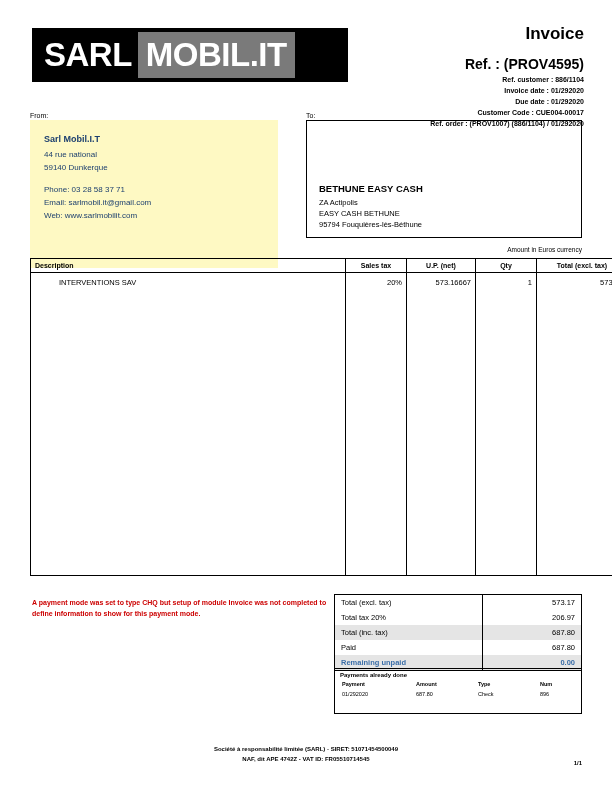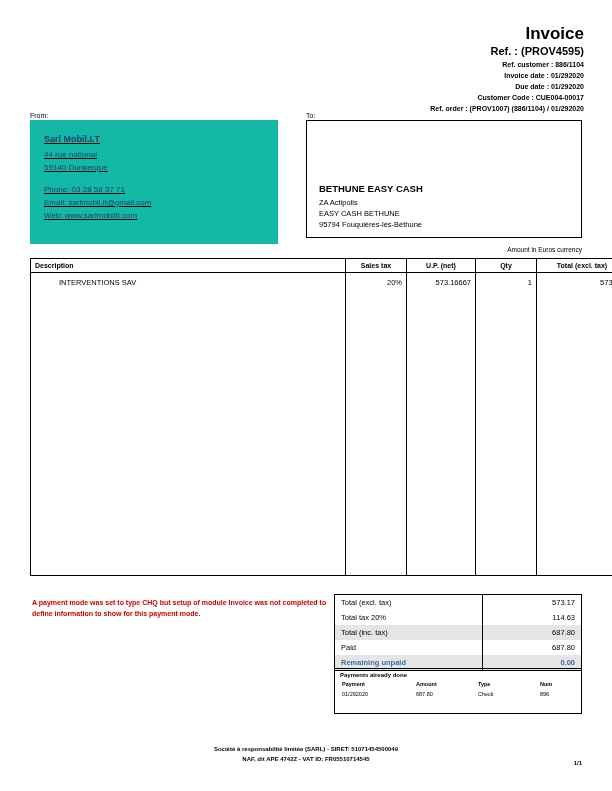--- a/index.html
+++ b/index.html
@@ -63,23 +63,23 @@
     text-align: right;
     width: 300px;
   }
   .inv-title {
     font-size: 17px;
     font-weight: bold;
     color: #000;
     letter-spacing: 0px;
   }
   .inv-ref {
-    font-size: 11px;
-    font-weight: bold;
-    margin-top: 1px;
+    font-size: 14px;
+    font-weight: bold;
+    margin-top: 12px;
   }
   .inv-line {
     font-size: 7px;
     font-weight: bold;
     margin-top: 4px;
     color: #000;
   }
 
   
   .lbl-from {
@@ -94,25 +94,24 @@
     left: 278px;
     top: 88px;
     font-size: 7px;
     color: #000;
   }
   .box-from {
     position: absolute;
     left: 2px;
     top: 96px;
     width: 248px;
-    height: 124px;
-    background: #14b8a6;
+    height: 148px;
+    background: #fef9c3;
     padding: 14px 14px;
     box-sizing: border-box;
-    text-decoration: underline;
   }
   .box-to {
     position: absolute;
     left: 278px;
     top: 96px;
     width: 276px;
     height: 118px;
     border: 1px solid #000;
     padding: 14px 12px;
     box-sizing: border-box;
@@ -279,20 +278,24 @@
     font-size: 6px;
     font-weight: bold;
   }
 </style>
 </head>
 <body>
 
 <div class="page">
   <div class="inner">
 
+    <div class="logo">
+      <span class="logo-sarl">SARL</span>
+      <span class="logo-mobil">MOBIL.IT</span>
+    </div>
 
     <div class="inv-head">
       <div class="inv-title">Invoice</div>
       <div class="inv-ref">Ref. : (PROV4595)</div>
       <div class="inv-line">Ref. customer : 886/1104</div>
       <div class="inv-line">Invoice date : 01/292020</div>
       <div class="inv-line">Due date : 01/292020</div>
       <div class="inv-line">Customer Code : CUE004-00017</div>
       <div class="inv-line">Ref. order : (PROV1007) (886/1104) / 01/292020</div>
     </div>
@@ -350,21 +353,21 @@
     <div class="note">A payment mode was set to type CHQ but setup of module Invoice was not completed to define information to show for this payment mode.</div>
 
     <table class="totals">
       <tbody>
         <tr>
           <td class="lbl">Total (excl. tax)</td>
           <td class="val">573.17</td>
         </tr>
         <tr>
           <td class="lbl">Total tax 20%</td>
-          <td class="val">114.63</td>
+          <td class="val">206.97</td>
         </tr>
         <tr class="shade">
           <td class="lbl">Total (inc. tax)</td>
           <td class="val">687.80</td>
         </tr>
         <tr class="bold">
           <td class="lbl">Paid</td>
           <td class="val">687.80</td>
         </tr>
         <tr class="shade blue">

